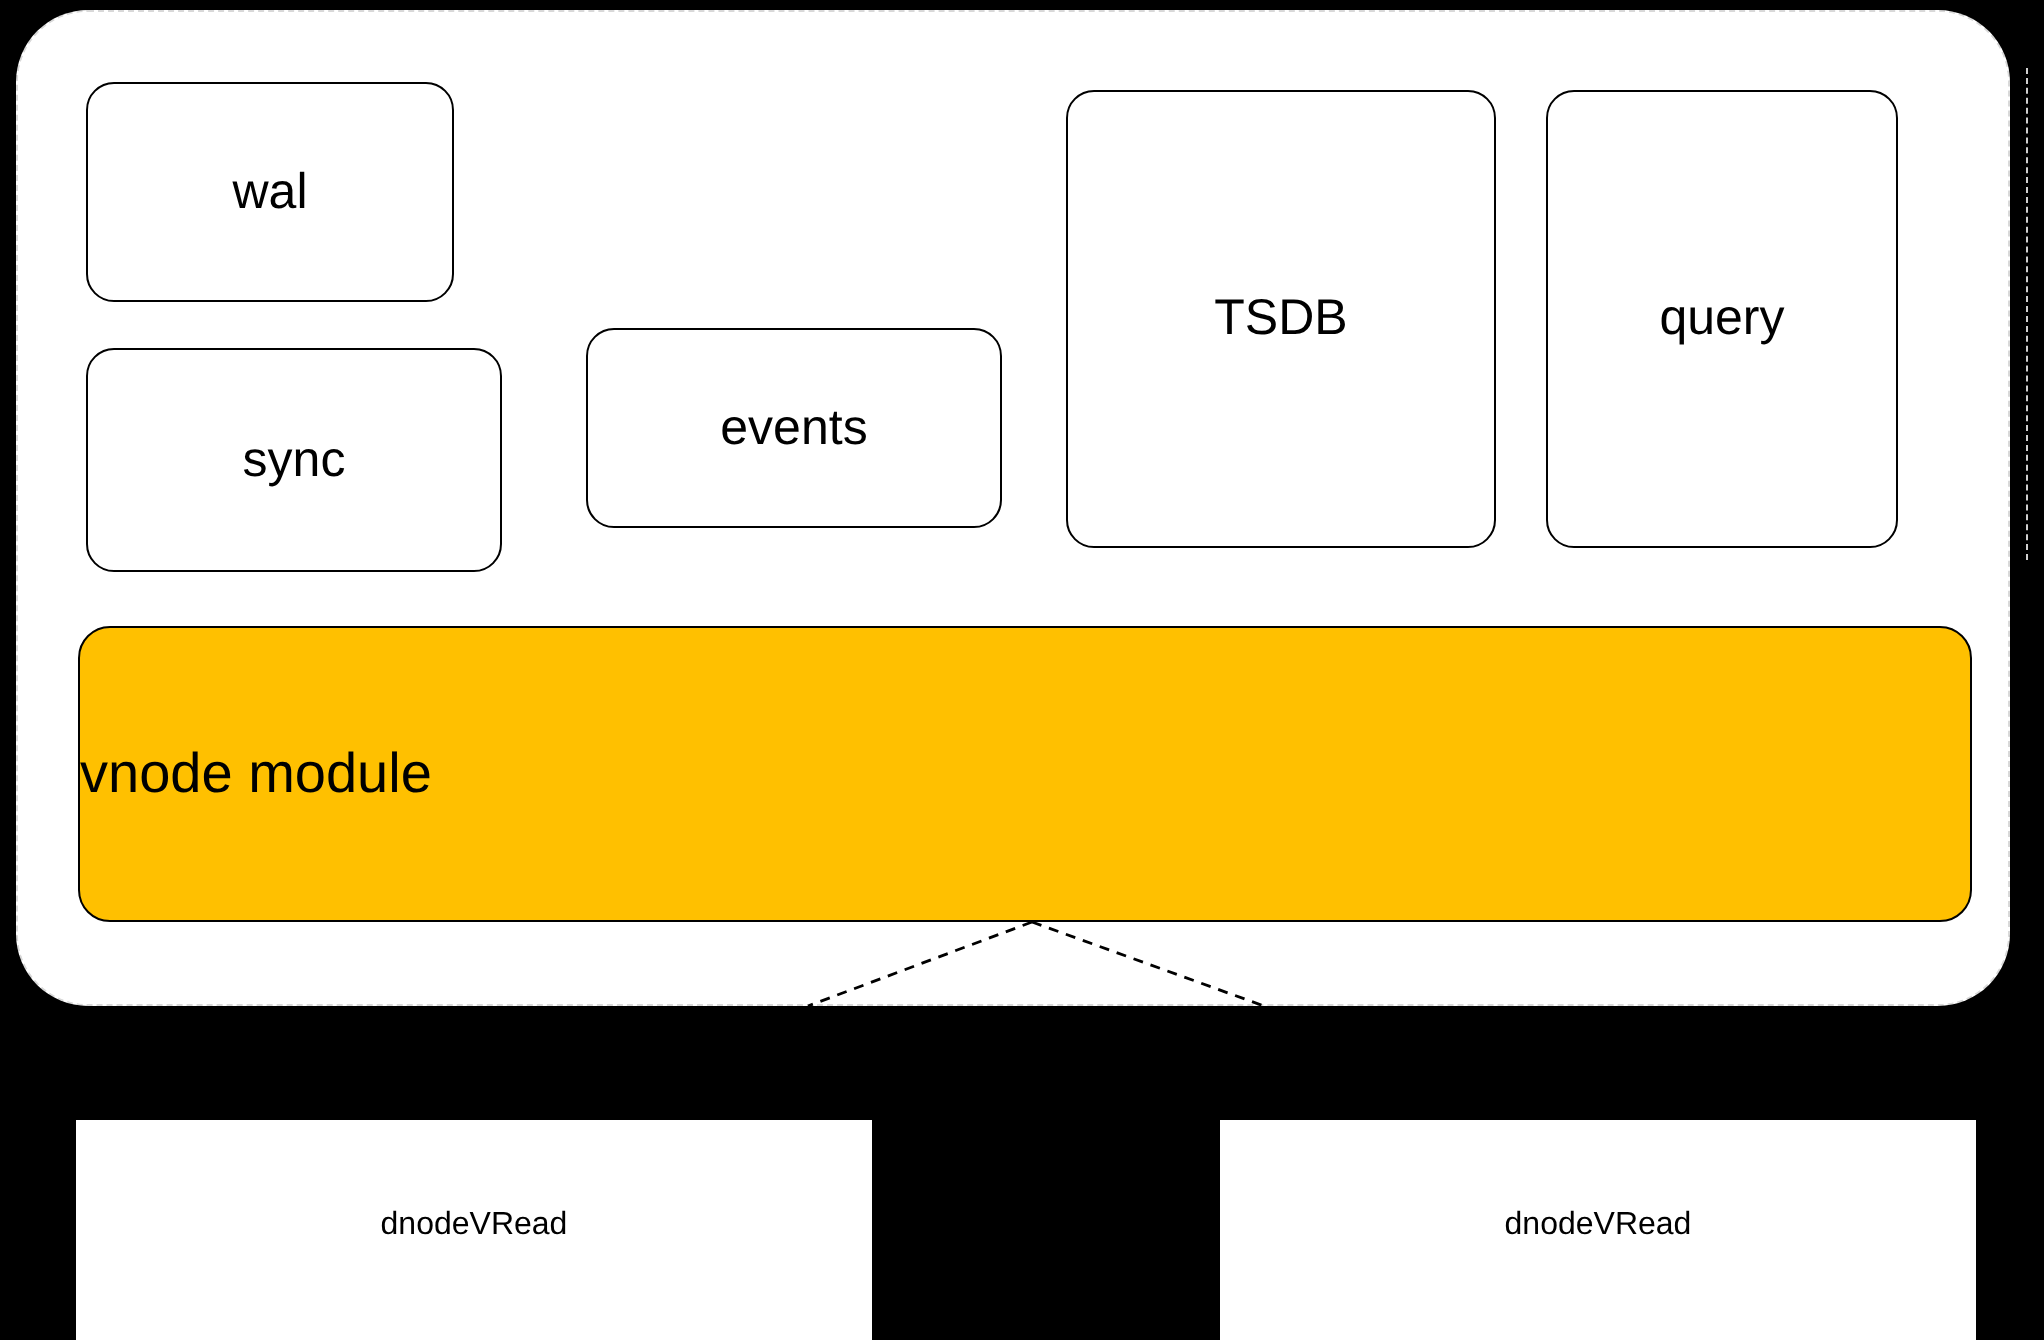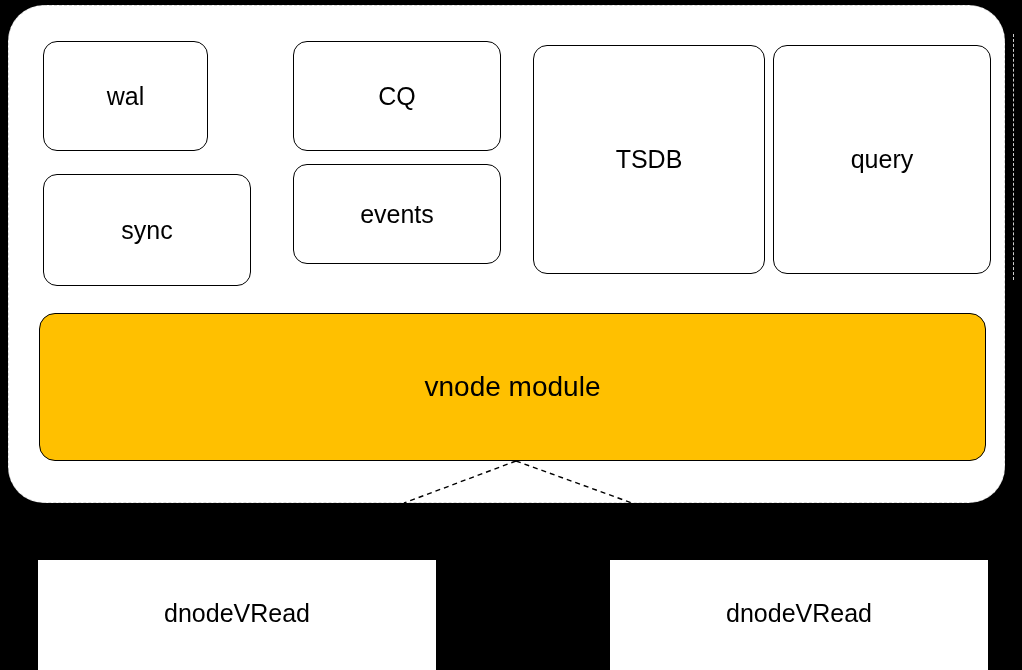--- a/index.html
+++ b/index.html
@@ -46,40 +46,40 @@
     justify-content: center;
   }
   .mod-label {
     font-size: 25px;
     color: #000000;
     line-height: 1;
     white-space: nowrap;
   }
 
   
-  .box-wal    { left: 34px;  top: 35px;  width: 165px; height: 110px; }
+  .box-wal    { left: 34px;  top: 35px;  width: 184px; height: 110px; }
   .box-cq     { left: 284px; top: 35px;  width: 208px; height: 110px; }
   .box-sync   { left: 34px;  top: 168px; width: 208px; height: 112px; }
   .box-events { left: 284px; top: 158px; width: 208px; height: 100px; }
-  .box-tsdb   { left: 524px; top: 39px;  width: 232px; height: 229px; }
-  .box-query  { left: 764px; top: 39px;  width: 218px; height: 229px; }
+  .box-tsdb   { left: 524px; top: 39px;  width: 215px; height: 229px; }
+  .box-query  { left: 764px; top: 39px;  width: 176px; height: 229px; }
 
   
   .vnode-bar {
     position: absolute;
     left: 30px;
     top: 307px;
     width: 947px;
     height: 148px;
     border: 1.8px solid #000000;
     border-radius: 16px;
     box-sizing: border-box;
     display: flex;
     align-items: center;
-    justify-content: center;
+    justify-content: flex-start;
   }
   .vnode-bar-label {
     font-size: 28px;
     color: #000000;
     white-space: nowrap;
   }
 
   
   .connectors {
     position: absolute;
@@ -94,21 +94,21 @@
   .dnode-box {
     position: absolute;
     background: #ffffff;
     border: 2px dashed #ffffff;
     box-sizing: border-box;
     display: flex;
     align-items: center;
     justify-content: center;
   }
   .dnode-label {
-    font-size: 25px;
+    font-size: 16px;
     color: #000000;
     white-space: nowrap;
     position: relative;
     top: -6px;
   }
   .box-vread  { left: 38px;  top: 560px; width: 398px; height: 118px; }
   .box-vwrite { left: 610px; top: 560px; width: 378px; height: 118px; }
 
   
   .edge-guide {
@@ -126,23 +126,20 @@
 <div id="stage" style="background: rgb(0, 0, 0);">
 
   <div class="edge-guide"></div>
 
   <div class="vnode-card">
 
     <div class="mod-box box-wal">
       <span class="mod-label">wal</span>
     </div>
 
-    <div class="mod-box box-cq">
-      <span class="mod-label">CQ</span>
-    </div>
 
     <div class="mod-box box-sync">
       <span class="mod-label">sync</span>
     </div>
 
     <div class="mod-box box-events">
       <span class="mod-label">events</span>
     </div>
 
     <div class="mod-box box-tsdb">

